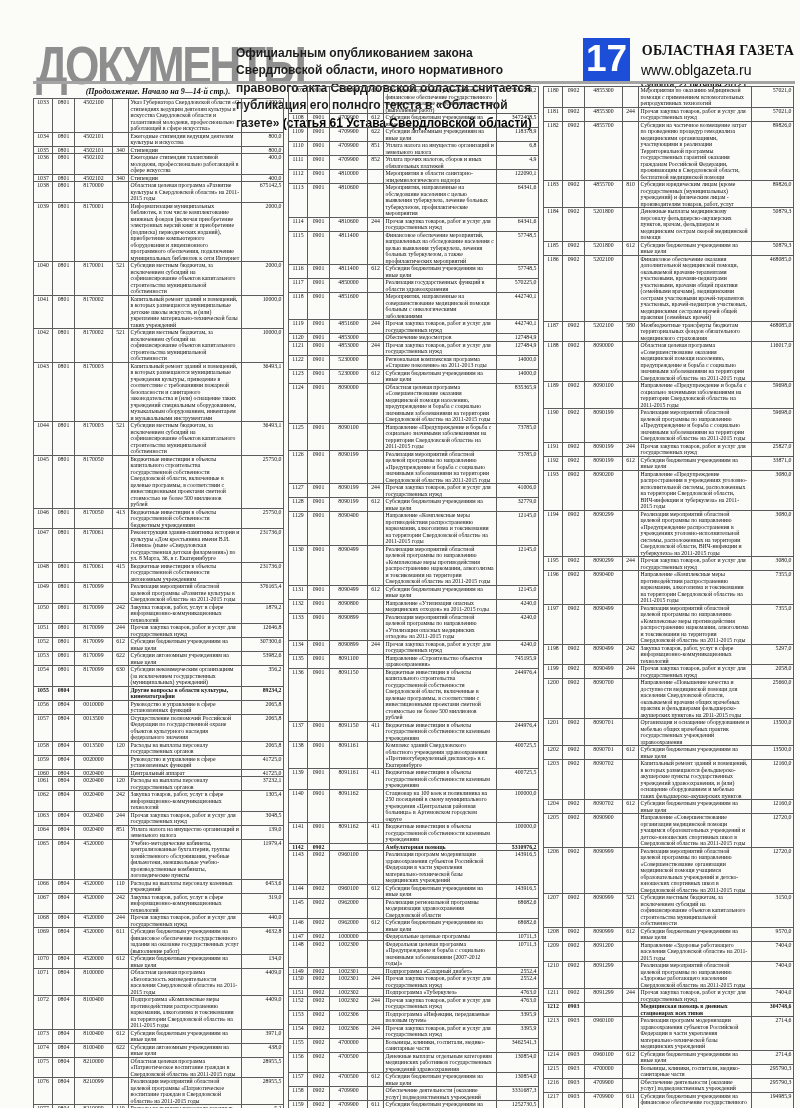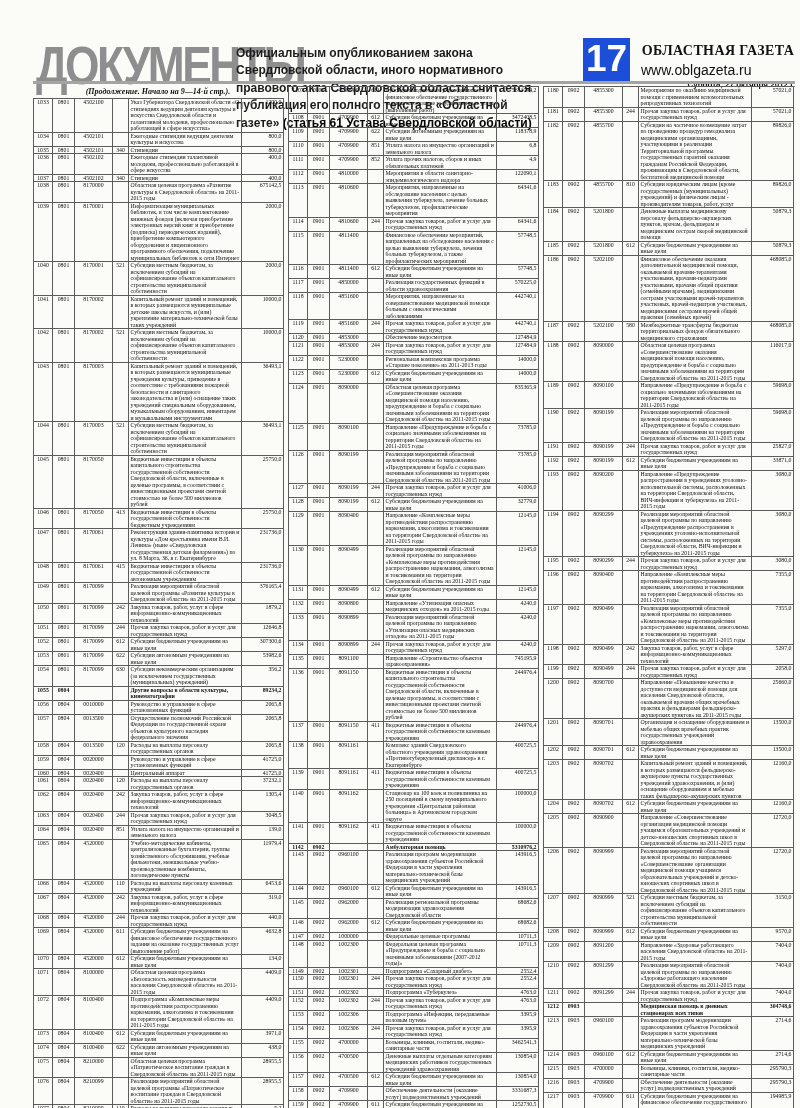--- a/index.html
+++ b/index.html
@@ -13,21 +13,21 @@
   .pub-note { position:absolute; left:236px; top:45px; width:310px;
               font-family:"Liberation Sans", sans-serif; font-size:12px; line-height:1.45;
               font-weight:bold; color:#1c1c1c; }
   .pub-note .law { color:#000; }
   .pagenum-box { position:absolute; left:583px; top:38px; width:47px; height:45px; background:#1d4ed8;
                  color:#fff; font-family:"Liberation Sans", sans-serif; font-size:37px; font-weight:bold;
                  display:flex; align-items:flex-start; justify-content:center; }
   .brand { position:absolute; left:641px; top:43px; width:154px; }
   .brand-title { font-size:14px; font-weight:bold; letter-spacing:0.4px; font-family:"Liberation Serif", serif;text-align:center; }
   .brand-url   { font-size:14px; margin-top:3px; font-family:"Liberation Sans", sans-serif; }
-  .brand-date  { font-size:8px; font-weight:bold; margin-top:2px; font-family:"Liberation Sans", sans-serif;text-align:right; }
+  .brand-date  { font-size:8px; font-weight:bold; margin-top:2px; font-family:"Liberation Sans", sans-serif; }
   .header-rule { position:absolute; left:33px; top:81px; width:762px; height:3px; background:#a4a4a4; }
 
   .cont-note-top { position:absolute; left:33px; top:87px; width:250px; text-align:center;
                    font-style:italic; font-weight:bold; font-size:8px; }
 
   
   .col { position:absolute; width:250px; }
   #col-left  { left:33px;  top:98px; }
   #col-mid   { left:288px; top:86px; }
   #col-right { left:543px; top:86px; }

